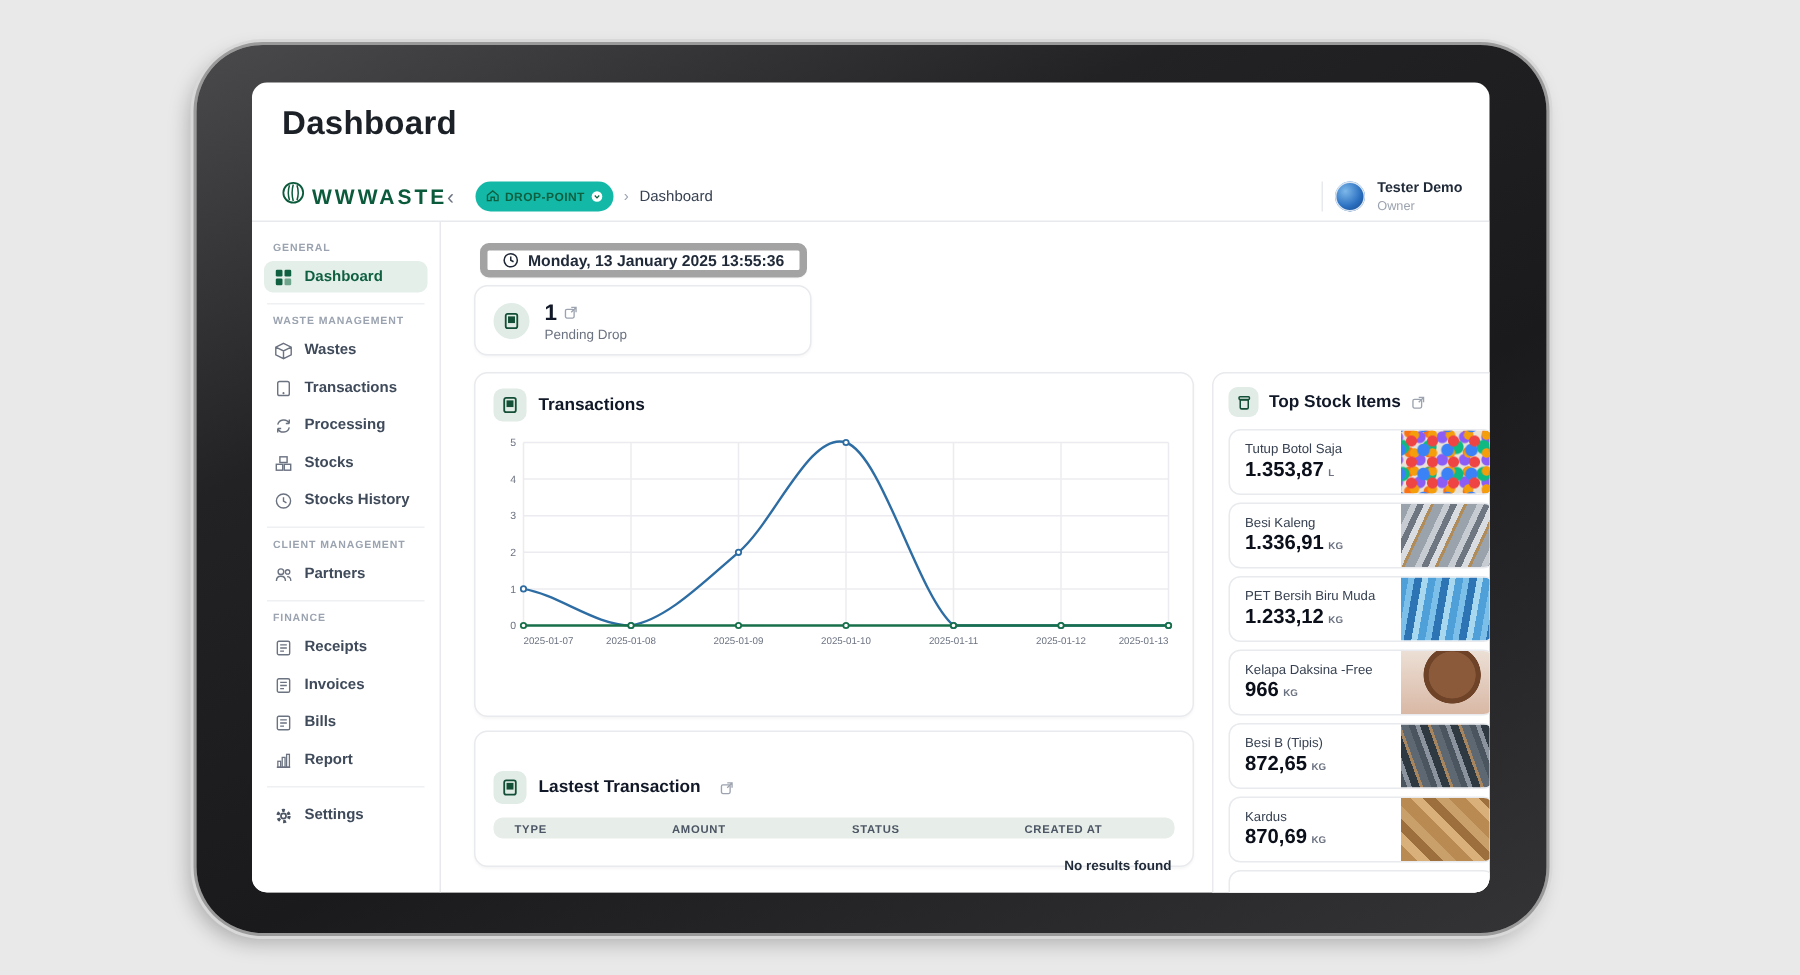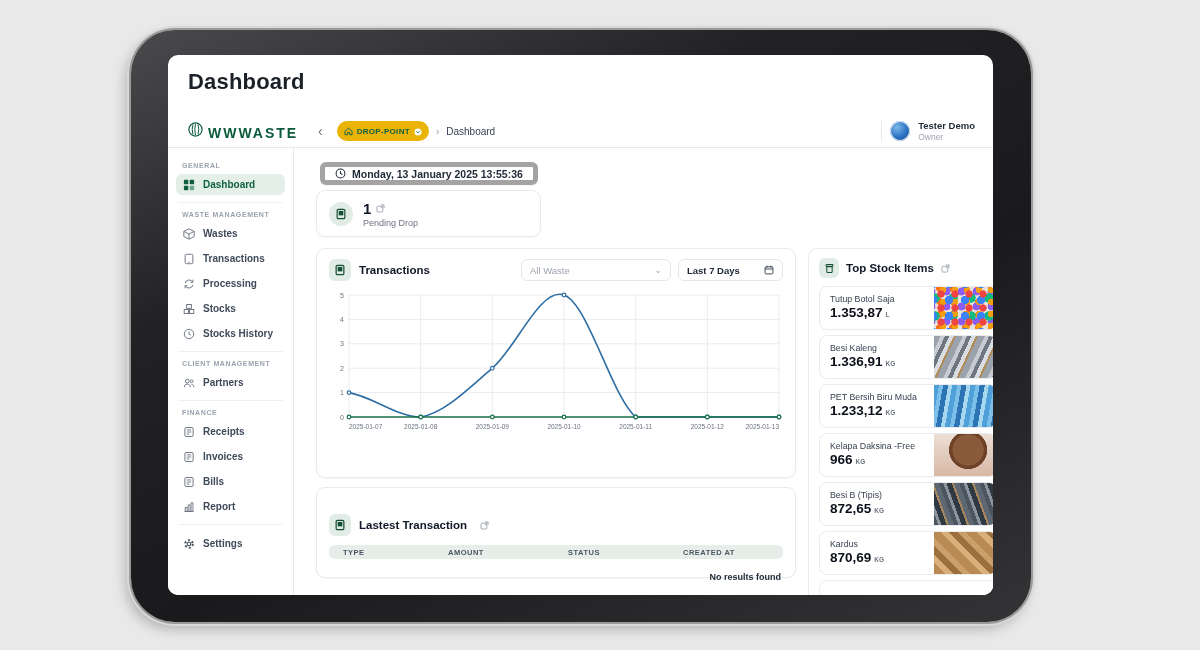--- a/index.html
+++ b/index.html
@@ -12,25 +12,25 @@
     border-radius:44px;
     box-shadow:0 0 0 2px #9a9a9a, 0 0 0 4px #d8d8d8, -4px 6px 14px rgba(0,0,0,.28), 2px 2px 3px rgba(255,255,255,.7);
   }
   .screen { position:absolute; left:37px; top:25px; width:825px; height:540px; background:#fff; border-radius:10px; overflow:hidden; }
 
   
   .page-title { position:absolute; left:20px; top:14px; font-size:22px; font-weight:700; color:#1c2128; letter-spacing:.2px; }
 
   
   .topbar { position:absolute; left:0; top:60px; width:825px; height:33px; border-bottom:1px solid #e7e9ec; display:flex; align-items:center; }
-  .brand { width:126px; display:flex; align-items:flex-end; gap:5px;margin-left:20px; }
+  .brand { width:126px; padding-left:20px; display:flex; align-items:center; gap:5px; }
   .brand-text { font-size:14px; font-weight:800; color:#0b5a3c; letter-spacing:2px; }
   .collapse-btn { color:#6b7280; font-size:14px; line-height:1; margin:0 6px 0 4px; cursor:pointer; }
   .crumbs { display:flex; align-items:center; gap:7px; padding-left:8px; }
-  .crumb-pill { display:flex; align-items:center; gap:4px; background:#eab308; border-radius:999px; padding:1px 7px; cursor:pointer; }
+  .crumb-pill { display:flex; align-items:center; gap:4px; background:#14b8a6; border-radius:999px; padding:1px 7px; cursor:pointer; }
   .crumb-pill .org { font-size:8px; font-weight:800; color:#0f5f41; letter-spacing:.3px; }
   .crumb-sep { color:#9ca3af; font-size:10px; }
   .crumb-page { font-size:10px; color:#374151; }
   .user-box { margin-left:auto; display:flex; align-items:center; gap:8px; padding-right:18px; }
   .user-divider { width:1px; height:20px; background:#e7e9ec; }
   .avatar { width:20px; height:20px; border-radius:50%; background:radial-gradient(circle at 35% 32%, #7db8ea 0%, #2a6fc0 55%, #123f7a 100%); box-shadow:inset 0 0 0 1px #dbe6f2; }
   .user-name { font-size:9.5px; font-weight:700; color:#1f2937; line-height:1.25; }
   .user-role { font-size:8.5px; color:#9ca3af; line-height:1.25; }
 
   
@@ -310,33 +310,20 @@
 
         <div class="card tx-card">
           <div class="tx-head">
             <div class="icon-tile sq">
               <svg width="12" height="12" viewBox="0 0 14 14">
                   <rect x="2.5" y="1.5" width="9" height="11" rx="1.5" fill="none" stroke="#134e36" stroke-width="1.4"></rect>
                   <rect x="4.3" y="3.4" width="5.4" height="5.2" fill="#134e36"></rect>
                 </svg>
             </div>
             <span class="card-title">Transactions</span>
-            <div class="tx-filters">
-              <div class="select-box">
-                <span class="ph">All Waste</span>
-                <span class="chev">⌄</span>
-              </div>
-              <div class="range-btn">
-                <span>Last 7 Days</span>
-                <svg width="10" height="10" viewBox="0 0 14 14">
-                    <rect x="1.5" y="2.5" width="11" height="10" rx="1.5" fill="none" stroke="#374151" stroke-width="1.3"></rect>
-                    <path d="M4.2 1 V3.8 M9.8 1 V3.8 M1.5 5.6 H12.5" stroke="#374151" stroke-width="1.3"></path>
-                  </svg>
-              </div>
-            </div>
           </div>
           <div class="chart-wrap">
             <svg id="chart" width="456" height="148" viewBox="0 0 456 148">
                 <line x1="20" x2="450" y1="130" y2="130" stroke="#ececf0" stroke-width="1"></line>
                 <text x="15" y="132.5" text-anchor="end" font-size="7" fill="#6b7280">0</text>
                 <line x1="20" x2="450" y1="105.60000000000001" y2="105.60000000000001" stroke="#ececf0" stroke-width="1"></line>
                 <text x="15" y="108.10000000000001" text-anchor="end" font-size="7" fill="#6b7280">1</text>
                 <line x1="20" x2="450" y1="81.2" y2="81.2" stroke="#ececf0" stroke-width="1"></line>
                 <text x="15" y="83.7" text-anchor="end" font-size="7" fill="#6b7280">2</text>
                 <line x1="20" x2="450" y1="56.800000000000004" y2="56.800000000000004" stroke="#ececf0" stroke-width="1"></line>

